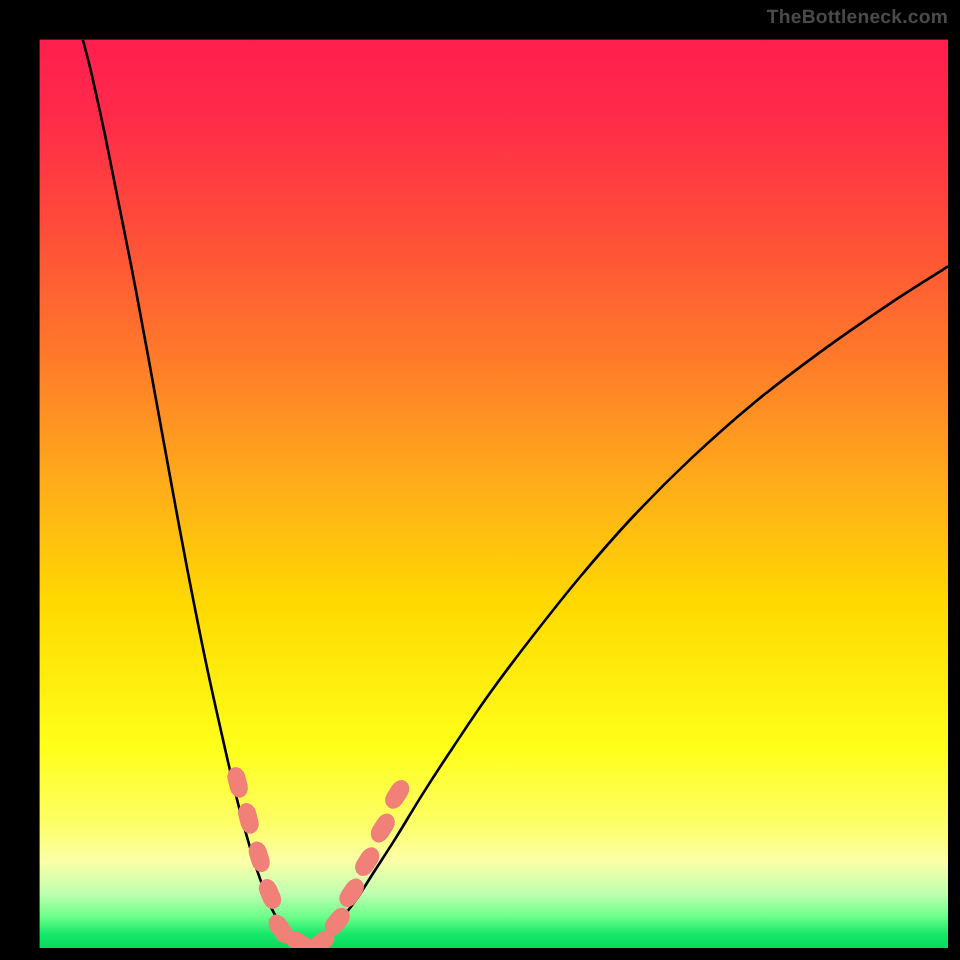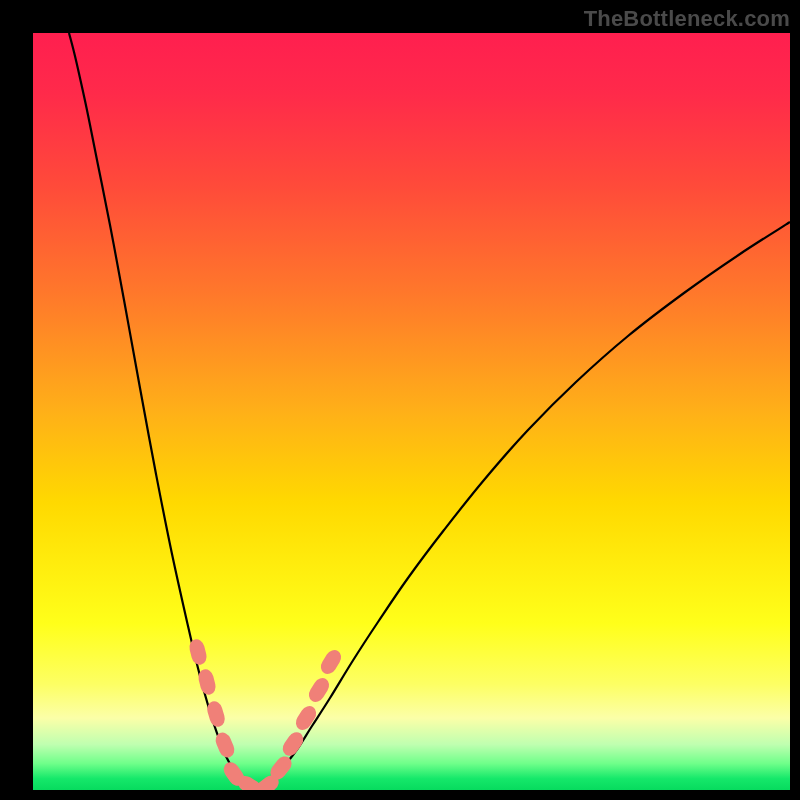--- a/index.html
+++ b/index.html
@@ -19,21 +19,21 @@
   svg {
     position: absolute;
     top: 0;
     left: 0;
   }
   .watermark {
     position: absolute;
     top: 6px;
     right: 10px;
     color: #4a4a4a;
-    font-size: 22px;
+    font-size: 16px;
     font-weight: 600;
     letter-spacing: 0.2px;
     user-select: none;
   }
 </style>
 </head>
 <body>
 
 <div class="canvas-wrap">
 

